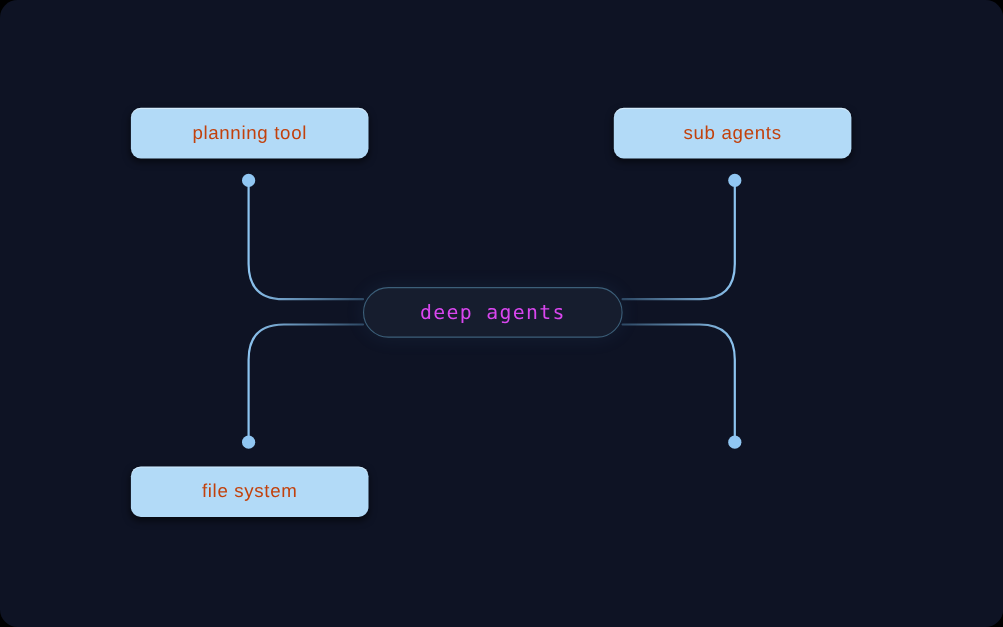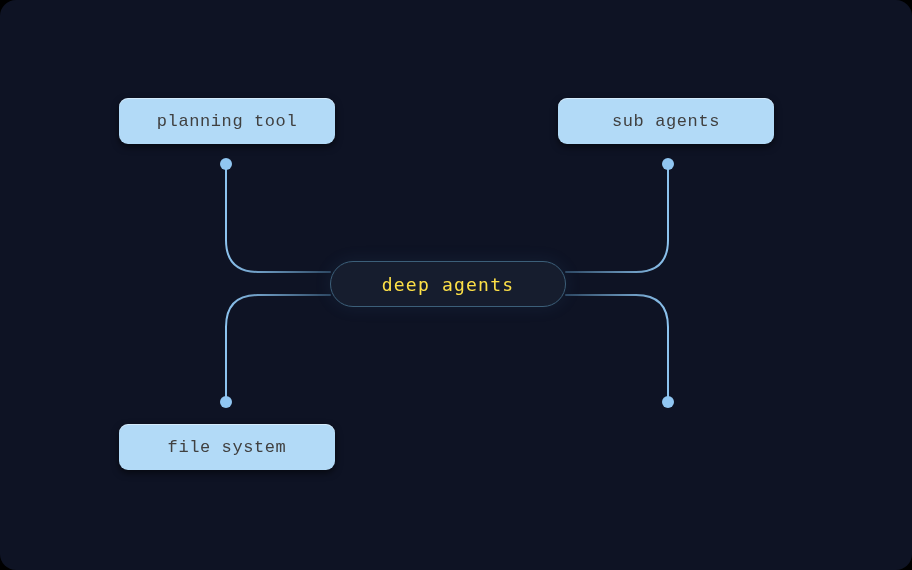--- a/index.html
+++ b/index.html
@@ -49,25 +49,25 @@
     display: flex;
     align-items: center;
     justify-content: center;
     background: #b2daf7;
     border-radius: 9px;
     box-shadow: 0 3px 7px rgba(0,0,0,0.55),
                 inset 0 1px 0 rgba(255,255,255,0.45);
     box-sizing: border-box;
   }
   .leaf-label {
-    color: #404040;
+    color: #c2410c;
     font-size: 17px;
     letter-spacing: 0.6px;
     white-space: nowrap;
-    font-family: Liberation Mono, monospace;
+    font-family: Liberation Sans, sans-serif;
   }
 
   #leaf-planning-tool { left: 119px; top: 98px;  width: 216px; }
   #leaf-sub-agents    { left: 558px; top: 98px;  width: 216px; }
   #leaf-file-system   { left: 119px; top: 424px; width: 216px; }
   #leaf-system-prompt { left: 558px; top: 424px; width: 216px; }
 
   
   #center-node {
     position: absolute;
@@ -78,21 +78,21 @@
     display: flex;
     align-items: center;
     justify-content: center;
     background: #161d2e;
     border: 1.5px solid #3c5f79;
     border-radius: 999px;
     box-sizing: border-box;
     box-shadow: 0 0 18px rgba(80,140,200,0.10);
   }
   #center-node .center-label {
-    color: #fde047;
+    color: #d946ef;
     font-size: 18px;
     letter-spacing: 1.2px;
     white-space: nowrap;
     font-family: "DejaVu Sans Mono", "Liberation Mono", monospace;
   }
 </style>
 </head>
 <body>
 
 <div id="canvas">

